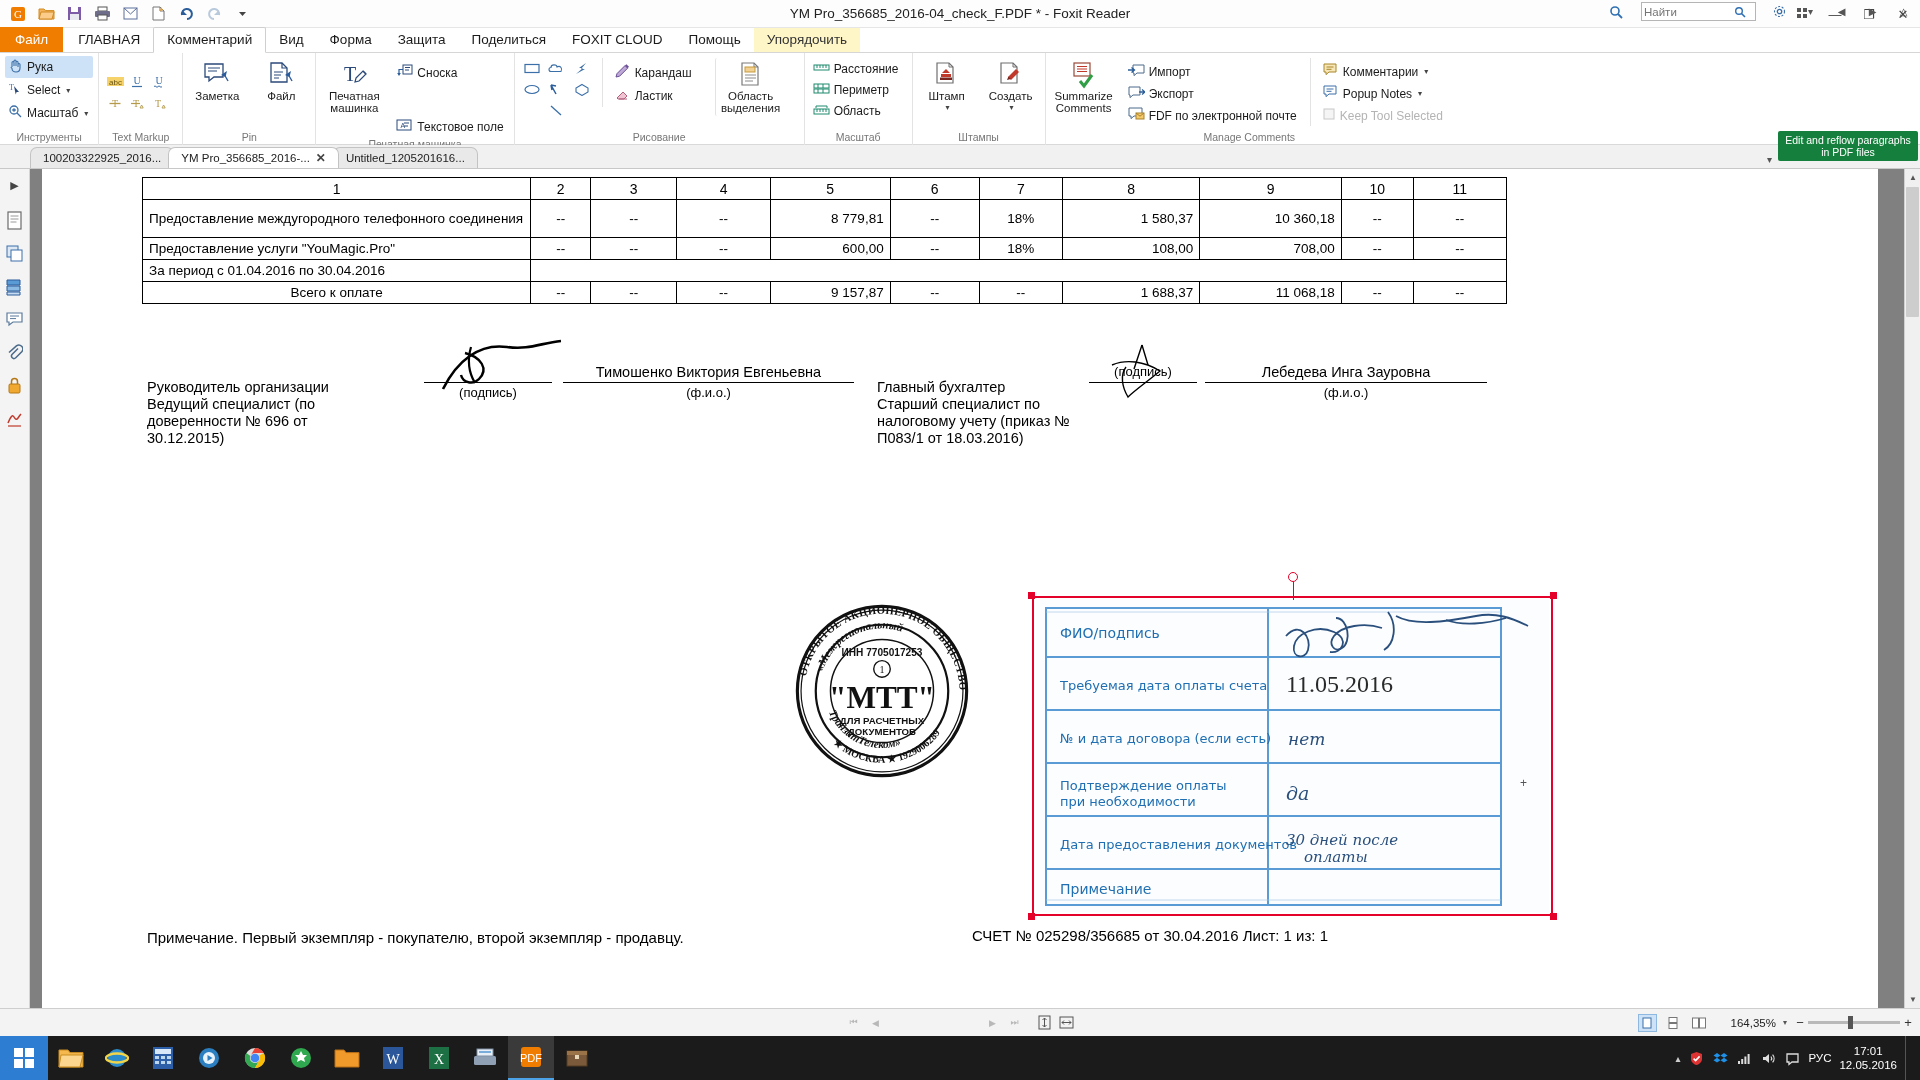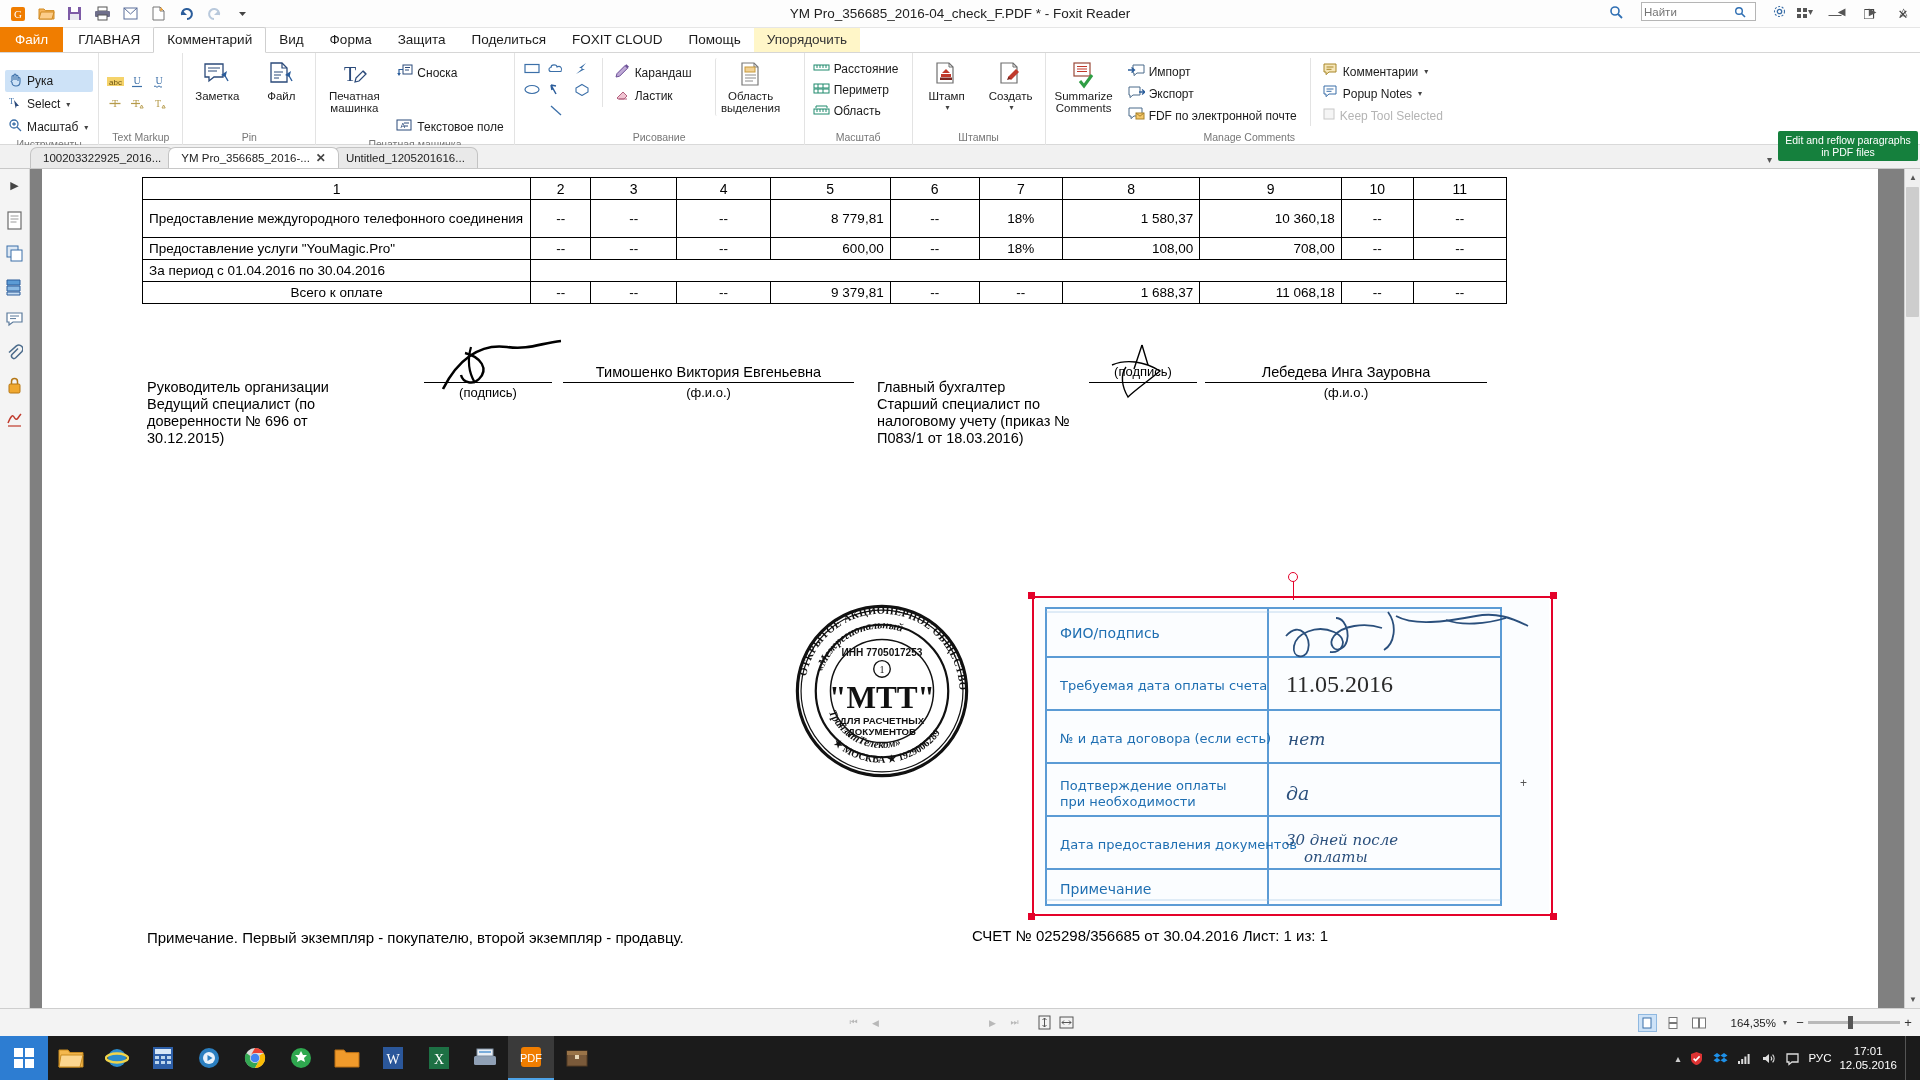--- a/index.html
+++ b/index.html
@@ -44,21 +44,21 @@
   #ribbon { height:92px; background:#fff; border-bottom:1px solid #d9d9d9;
             display:flex; position:relative; }
   .rgroup { display:flex; flex-direction:column; justify-content:space-between;
             border-right:1px solid #e3e3e3; padding:3px 5px 0 5px; height:92px; }
   .rgroup:last-child { border-right:none; }
   .rg-body { display:flex; align-items:flex-start; gap:3px; flex:1; }
   .rg-label { font-size:10.5px; color:#777; text-align:center; padding-bottom:2px; }
   .vcmds { display:flex; flex-direction:column; gap:1px; }
   .cmd-s { display:flex; align-items:center; gap:4px; font-size:12px; color:#1b1b1b;
            padding:2px 5px 2px 3px; border-radius:2px; white-space:nowrap; }
-  .cmd-s.sel { background:#cde2f7;margin-top:14px; }
+  .cmd-s.sel { background:#cde2f7; }
   .cmd-s.dis { color:#b4b4b4; }
   .cmd-b { display:flex; flex-direction:column; align-items:center; justify-content:flex-start;
            width:58px; padding:2px 1px; font-size:11.5px; color:#1b1b1b; text-align:center;
            line-height:12px; border-radius:2px; }
   .cmd-b.wide { width:66px; }
   .cmd-b .ci { height:30px; display:flex; align-items:center; justify-content:center; }
   .caret { font-size:8px; color:#444; margin-left:2px; }
   .gridicons { display:grid; grid-template-columns:repeat(3, 24px); gap:1px; }
   .gi { height:20px; display:flex; align-items:center; justify-content:center; border-radius:2px;}
   .tm-grid { display:grid; grid-template-columns:repeat(3, 22px); grid-template-rows:22px 22px;}
@@ -761,21 +761,21 @@
           </tr>
           <tr>
             <td>За период с 01.04.2016 по 30.04.2016</td>
             <td colspan="10"></td>
           </tr>
           <tr>
             <td class="ctr">Всего к оплате</td>
             <td class="ctr">--</td>
             <td class="ctr">--</td>
             <td class="ctr">--</td>
-            <td class="num">9 379,81</td>
+            <td class="num">9 157,87</td>
             <td class="ctr">--</td>
             <td class="ctr">--</td>
             <td class="num">1 688,37</td>
             <td class="num">11 068,18</td>
             <td class="ctr">--</td>
             <td class="ctr">--</td>
           </tr>
         </tbody>
           </table>
 

